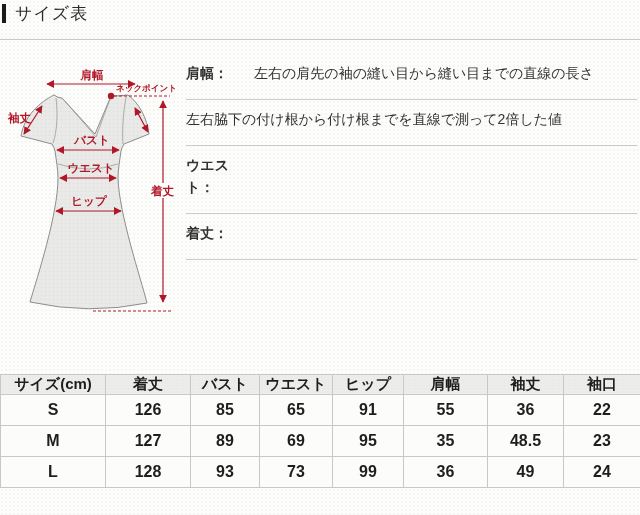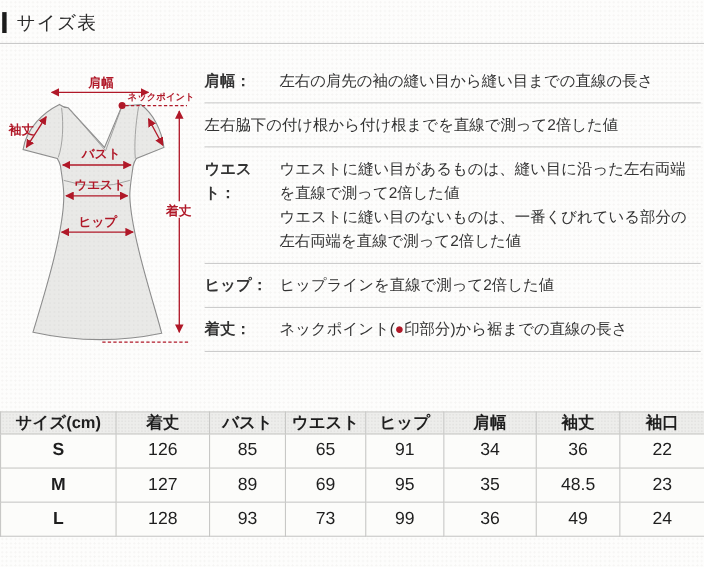--- a/index.html
+++ b/index.html
@@ -6,47 +6,47 @@
   html,body { width:640px; height:515px; }
   body {
     font-family:"Liberation Sans","DejaVu Sans",sans-serif;
     color:#333;
     background-color:#fdfdfc;
     background-image:radial-gradient(rgba(120,110,100,0.055) 1px, transparent 1px);
     background-size:4px 4px;
     overflow:hidden;
   }
   
-  .page-header { height:40px; padding:9px 0 0 2px; border-bottom:1px solid #c9c9c9; display:flex; align-items:flex-start; }
+  .page-header { height:40px; padding:2px 0 0 2px; border-bottom:1px solid #c9c9c9; display:flex; align-items:flex-start; }
   .title-bar { width:4px; height:19px; background:#1b1b1b; margin-top:2px; }
   .page-title { font-size:17px; font-weight:400; color:#2b2b2b; margin-left:9px; letter-spacing:1px; }
   
   .main { position:relative; height:334px; }
   .diagram-svg { position:absolute; left:0; top:14px; width:180px; height:300px; }
   .dlabel { fill:#b01828; font-weight:bold; font-size:11.5px; font-family:"Liberation Sans","DejaVu Sans",sans-serif; }
   .dlabel-small { fill:#b01828; font-weight:bold; font-size:8.5px; font-family:"Liberation Sans","DejaVu Sans",sans-serif; }
   .mline { stroke:#b01828; stroke-width:1.2; fill:none; }
   .dashline { stroke:#b01828; stroke-width:1; stroke-dasharray:3,2; fill:none; }
   .seam { stroke:#9a9a98; stroke-width:0.8; fill:none; }
   
   .defs { position:absolute; left:186px; top:14px; width:451px; }
-  .def-row { display:flex; padding:8px 0 9px; border-bottom:1px solid #cccccc; font-size:14px; line-height:22px; }
+  .def-row { display:flex; padding:8px 0 15px; border-bottom:1px solid #cccccc; font-size:14px; line-height:22px; }
   .def-term { width:68px; flex:0 0 68px; font-weight:bold; color:#333; }
   .def-text { flex:1; white-space:pre-line; color:#333; }
   .inline-dot { color:#b01828; }
   
   .size-table { width:640px; border-collapse:collapse; table-layout:fixed; }
   .size-table th, .size-table td { border:1px solid #c8c8c6; text-align:center; color:#1e1e1e; }
   .size-table th {
     background-color:#ededeb;
     background-image:radial-gradient(rgba(100,95,90,0.07) 1px, transparent 1px);
     background-size:3px 3px;
     font-size:15px; font-weight:bold; height:18px;margin-top:16px;
   }
-  .size-table td { background:#fcfcfa; font-size:16px; height:31px; font-weight:400; }
+  .size-table td { background:#fcfcfa; font-size:16px; height:31px; font-weight:700; }
   .size-table td.size-cell { font-weight:bold; }
 </style>
 </head>
 <body>
 
 <div class="page-header">
   <div class="title-bar"></div>
   <h1 class="page-title">サイズ表</h1>
 </div>
 
@@ -102,30 +102,23 @@
   <div class="defs">
     <div class="def-row">
       <div class="def-term">肩幅：</div>
       <div class="def-text">左右の肩先の袖の縫い目から縫い目までの直線の長さ</div>
     </div>
     <div class="def-row">
       <div class="def-text">左右脇下の付け根から付け根までを直線で測って2倍した値</div>
     </div>
     <div class="def-row">
       <div class="def-term">ウエスト：</div>
-      <div class="def-text">ウエストに縫い目があるものは、縫い目に沿った左右両端を直線で測って2倍した値
-ウエストに縫い目のないものは、一番くびれている部分の左右両端を直線で測って2倍した値</div>
-    </div>
-    <div class="def-row">
-      <div class="def-term">ヒップ：</div>
-      <div class="def-text">ヒップラインを直線で測って2倍した値</div>
     </div>
     <div class="def-row">
       <div class="def-term">着丈：</div>
-      <div class="def-text"><span>ネックポイント(</span><span class="inline-dot">●</span><span>印部分)から裾までの直線の長さ</span></div>
     </div>
   </div>
 </div>
 
 <table class="size-table">
   <colgroup>
     <col style="width:105px">
       <col style="width:85px">
       <col style="width:69px">
       <col style="width:73px">
@@ -146,21 +139,21 @@
       <th>袖口</th>
     </tr>
   </thead>
   <tbody>
     <tr>
       <td class="size-cell">S</td>
       <td>126</td>
       <td>85</td>
       <td>65</td>
       <td>91</td>
-      <td>34</td>
+      <td>55</td>
       <td>36</td>
       <td>22</td>
     </tr>
     <tr>
       <td class="size-cell">M</td>
       <td>127</td>
       <td>89</td>
       <td>69</td>
       <td>95</td>
       <td>35</td>

